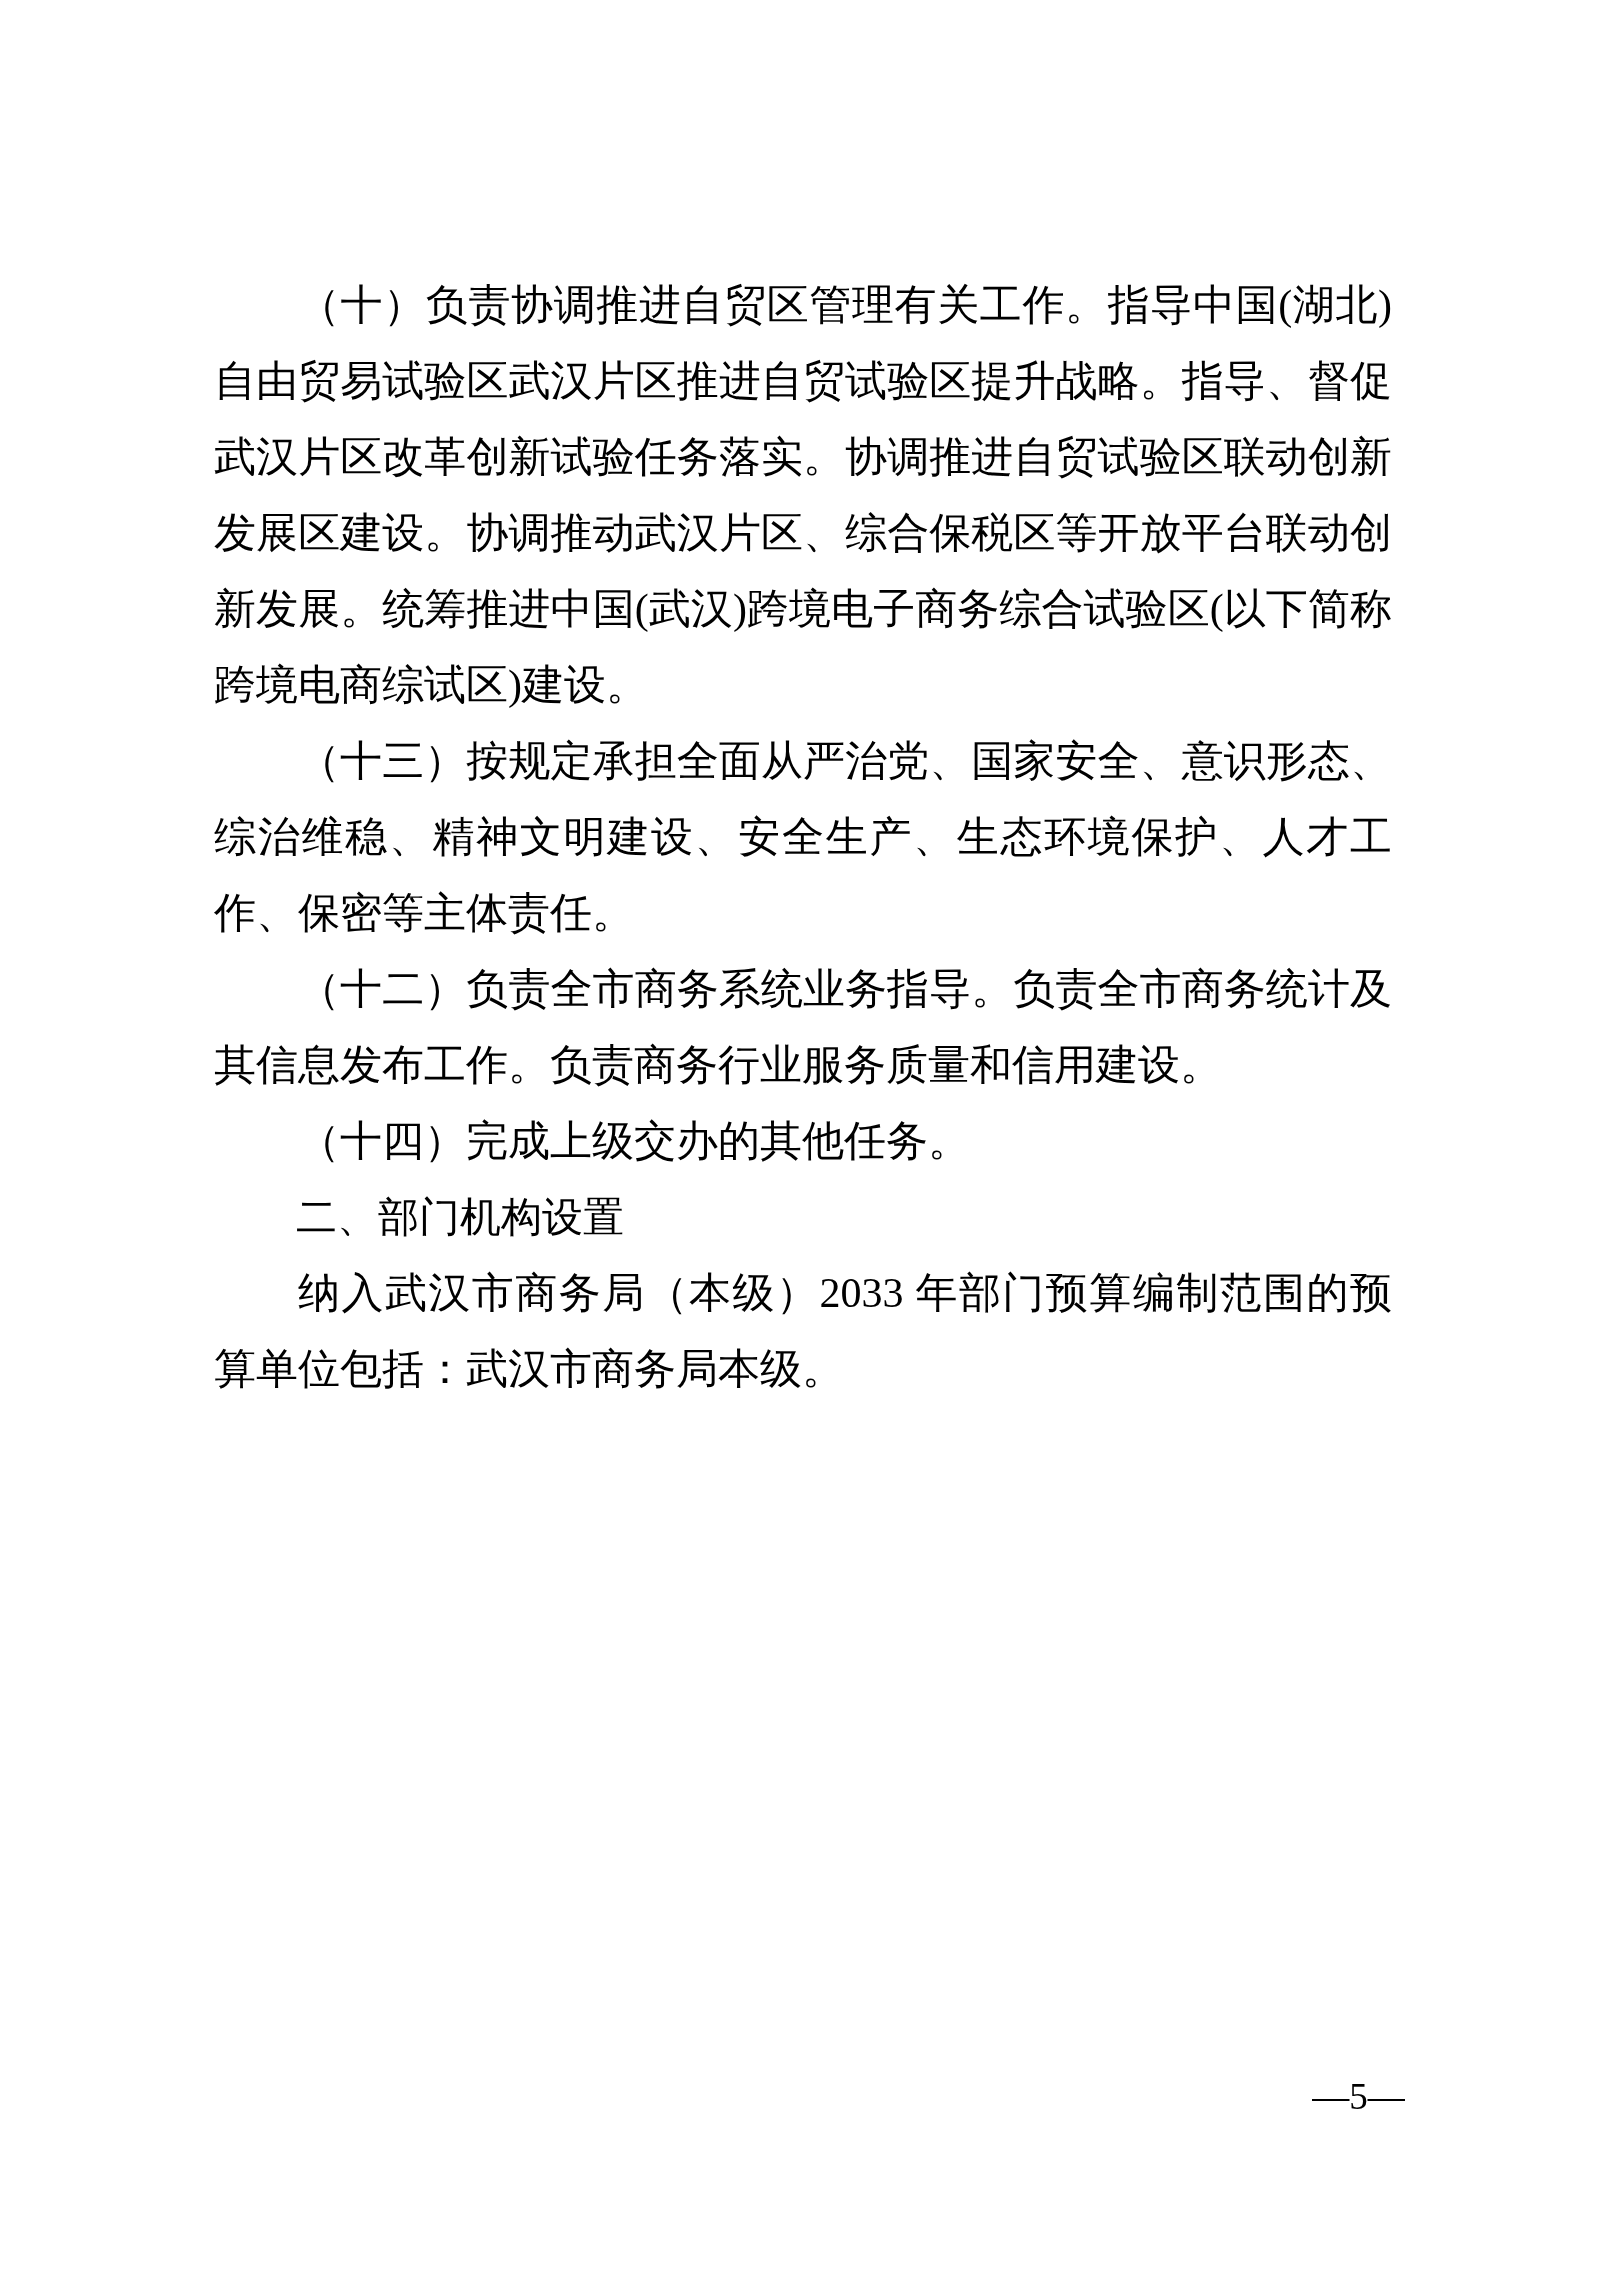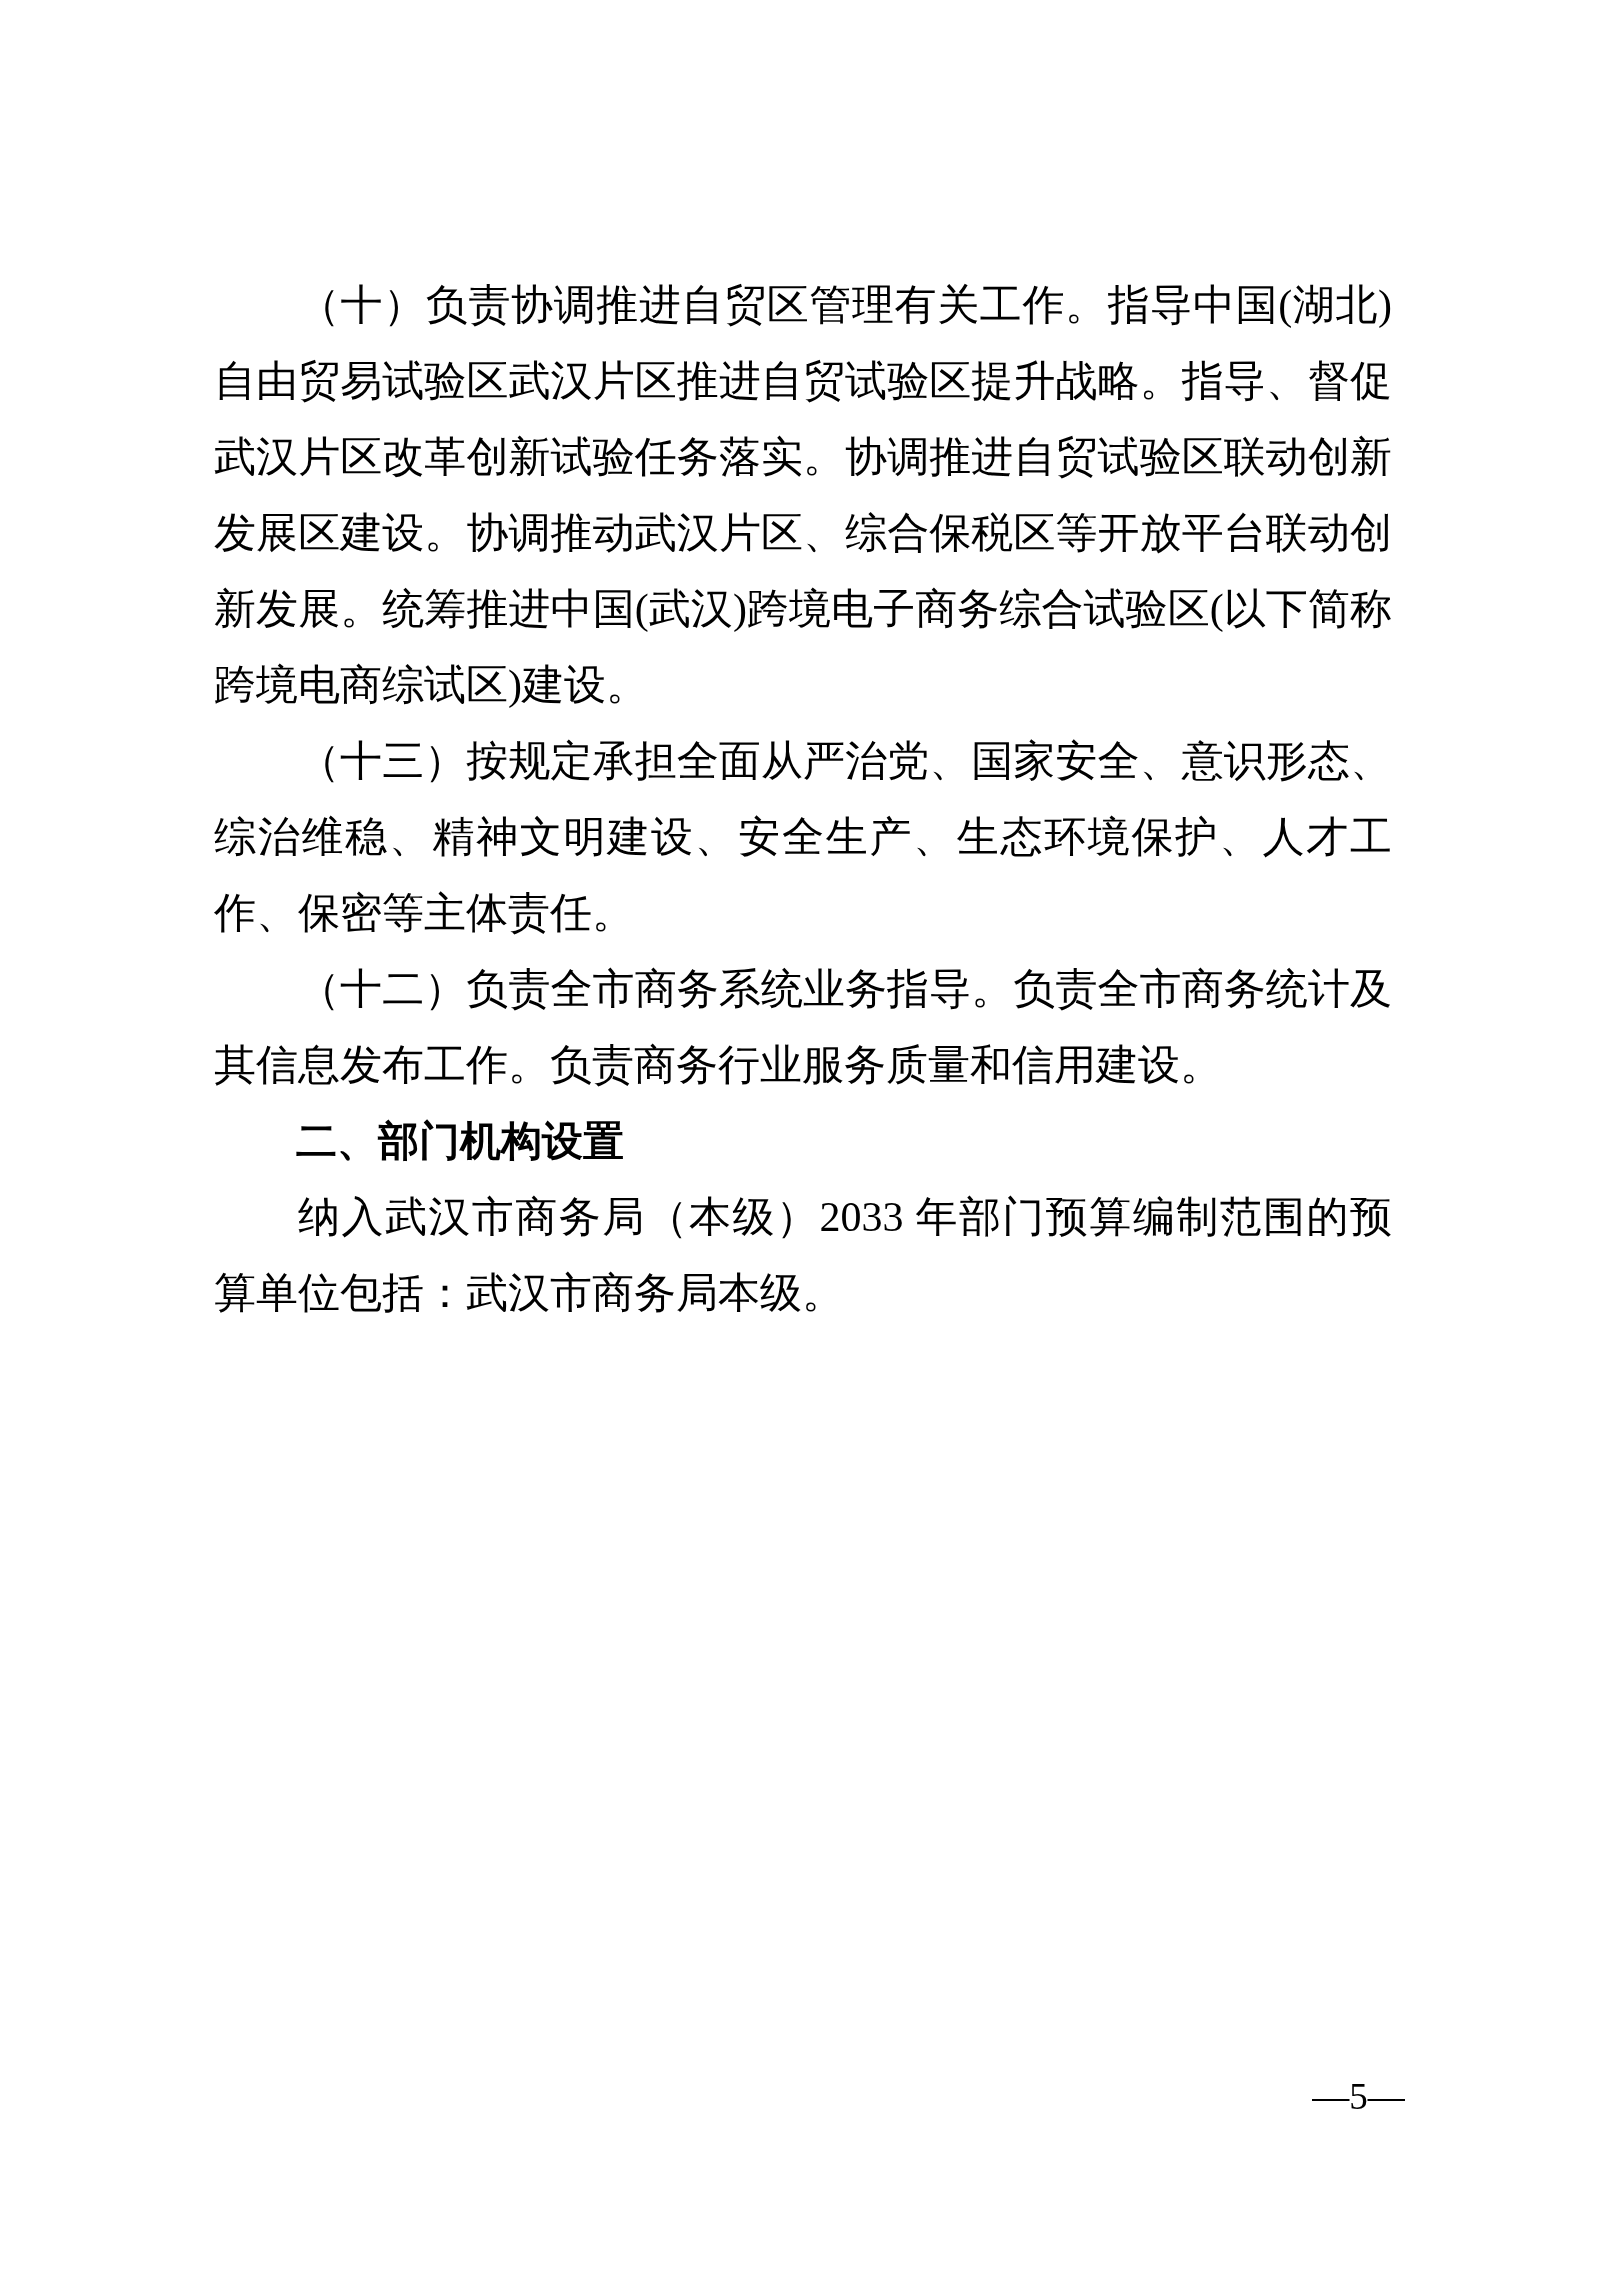--- a/index.html
+++ b/index.html
@@ -31,21 +31,21 @@
     text-indent: 2em;
     font-family: "Liberation Serif", serif;
     letter-spacing: 0;
     word-break: normal;
   }
   .heading {
     margin: 0;
     font-size: 41px;
     line-height: 76px;
     text-indent: 2em;
-    font-weight: bold;
+    font-weight: normal;
     text-align: left;
     font-family: "Liberation Sans", sans-serif;
   }
   .page-number {
     position: absolute;
     top: 2076px;
     left: 1283px;
     width: 151px;
     font-size: 37px;
     line-height: 42px;
@@ -60,20 +60,21 @@
 <div class="page">
 
   <div class="content">
     <p class="para">（十）负责协调推进自贸区管理有关工作。指导中国(湖北)自由贸易试验区武汉片区推进自贸试验区提升战略。指导、督促武汉片区改革创新试验任务落实。协调推进自贸试验区联动创新发展区建设。协调推动武汉片区、综合保税区等开放平台联动创新发展。统筹推进中国(武汉)跨境电子商务综合试验区(以下简称跨境电商综试区)建设。</p>
 
 
     <p class="para">（十三）按规定承担全面从严治党、国家安全、意识形态、综治维稳、精神文明建设、安全生产、生态环境保护、人才工作、保密等主体责任。</p>
 
     <p class="para">（十二）负责全市商务系统业务指导。负责全市商务统计及其信息发布工作。负责商务行业服务质量和信用建设。</p>
 
+    <p class="para">（十四）完成上级交办的其他任务。</p>
 
     <h2 class="heading">二、部门机构设置</h2>
 
 
     <p class="para">纳入武汉市商务局（本级）2033 年部门预算编制范围的预算单位包括：武汉市商务局本级。</p>
   </div>
 
   <div class="page-number">—5—</div>
 
 </div>

